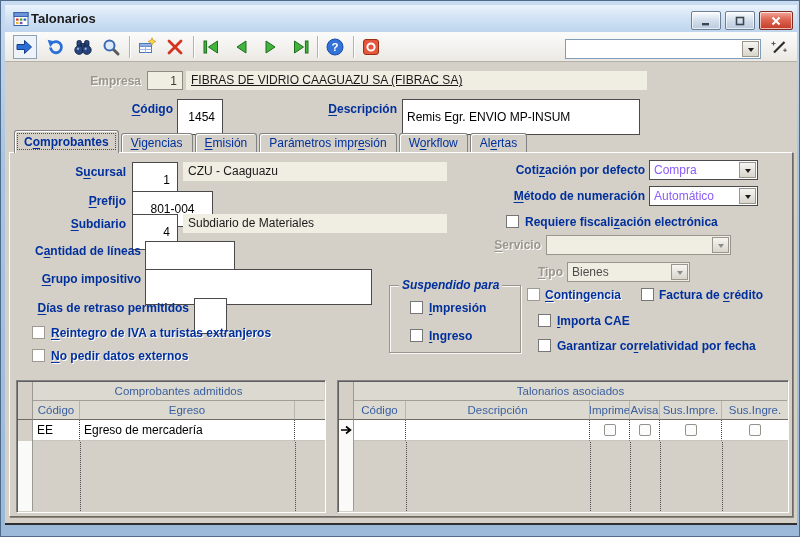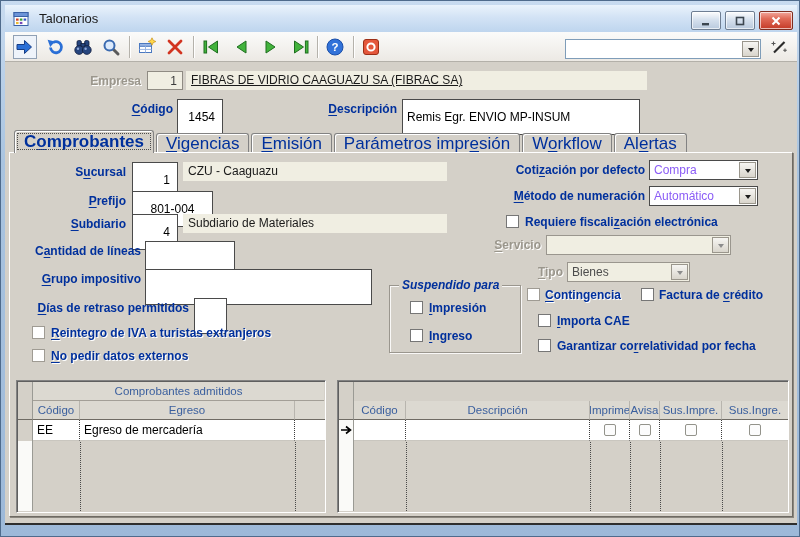--- a/index.html
+++ b/index.html
@@ -2,21 +2,21 @@
 <html><head>
 <meta charset="utf-8">
 <style>
   html,body{margin:0;padding:0;background:#6b8cab;}
   *{box-sizing:border-box;}
   .stage{position:relative;width:800px;height:537px;font-family:"Liberation Sans",sans-serif;
          background:linear-gradient(180deg,#c8dbf0,#a9c4e0 30%,#9db9d9);border:1px solid #4f6b8c;overflow:hidden;}
   
   .titlebar{position:absolute;left:4px;top:4px;width:792px;height:27px;
             background:linear-gradient(180deg,#eaf3fc,#d3e3f5 45%,#bed5ee);display:flex;align-items:center;}
-  .title-text{font-size:13px;color:#1b1b1b;margin-left:10px;white-space:nowrap;}
+  .title-text{font-size:13px;color:#1b1b1b;margin-left:2px;white-space:nowrap;font-weight:bold;}
   .wicon{margin-left:8px;width:16px;height:16px;}
   .wbtn{position:absolute;top:10px;height:19px;border:1px solid #6e7e93;border-radius:2px;
         background:linear-gradient(180deg,#fdfdfd,#d6e1ee 45%,#b9c9dd);box-shadow:inset 0 0 0 1px rgba(255,255,255,.65);
         display:flex;align-items:center;justify-content:center;}
   .wbtn.close{background:linear-gradient(180deg,#f2a79c,#e06a57 40%,#c43a27);border-color:#7e2d20;}
   
   .toolbar{position:absolute;left:4px;top:31px;width:792px;height:30px;
            background:linear-gradient(180deg,#fbfbfa,#ece9e4);border-bottom:1px solid #b3b0a9;}
   .tbtn{position:absolute;top:3px;width:24px;height:24px;display:flex;align-items:center;justify-content:center;}
   .tbtn.sel{border:1px solid #90a0b4;background:#eef3fa;}
@@ -40,21 +40,21 @@
         padding:2px 5px;white-space:nowrap;overflow:hidden;}
   .flat.box{border:1px solid #8f8b83;text-align:right;color:#3c3c3c;}
   .combo{position:absolute;height:20px;background:#fff;border:1px solid #4a4a4a;font:12px "Liberation Sans",sans-serif;
          padding:2px 4px;color:#8b5cf6;}
   .combo.dis{background:#F0EEE2;border-color:#9a968e;color:#4d4d4d;}
   .cb{position:absolute;width:13px;height:13px;background:#fff;border:1px solid #767676;}
   .cb.dis{border-color:#9f9b93;}
   .cblbl{position:absolute;font-weight:bold;font-size:12px;color:#00309C;white-space:nowrap;text-align:left;}
   
   .tabs{position:absolute;left:13px;top:129px;height:23px;display:flex;align-items:flex-end;}
-  .tab{position:relative;height:20px;line-height:19px;padding:0 9px;background:#D4D0C8;color:#00309C;font-size:17px;
+  .tab{position:relative;height:20px;line-height:19px;padding:0 9px;background:#D4D0C8;color:#00309C;font-size:12px;
        border:1px solid #828282;border-bottom:none;border-top-left-radius:3px;border-top-right-radius:3px;
        box-shadow:inset 1px 1px 0 #fff;margin-right:2px;white-space:nowrap;}
   .tab.active{height:23px;line-height:22px;font-weight:bold;z-index:6;outline:1px dotted #4d4d4d;outline-offset:-4px;}
   .panel{position:absolute;left:8px;top:151px;width:784px;height:365px;background:#D4D0C8;
          border:1px solid;border-color:#ffffff #6e6a63 #6e6a63 #ffffff;box-shadow:1px 1px 0 #8a867e;}
   
   .group{position:absolute;left:388px;top:284px;width:132px;height:68px;border:1px solid #9a968e;
          box-shadow:inset 1px 1px 0 rgba(255,255,255,.85),1px 1px 0 rgba(255,255,255,.85);}
   .group-title{position:absolute;top:-8px;left:9px;background:#D4D0C8;padding:0 3px;font-size:12px;font-weight:bold;
                font-style:italic;color:#00309C;white-space:nowrap;}
@@ -323,20 +323,21 @@
     <div class="g-dot" style="left:278px;"></div>
     <div class="rowsel-ee"></div>
     <div class="g-dcell" style="left:16px;width:47px;">EE</div>
     <div class="g-dcell" style="left:63px;width:215px;">Egreso de mercadería</div>
     <div class="g-dcell" style="left:278px;width:30px;border-right:none;"></div>
   </div>
 
   <div class="grid" style="left:336px;width:452px;">
     <div class="g-sel"></div>
     <div class="g-selhdr"></div>
+    <div class="g-title" style="left:16px;right:1px;">Talonarios asociados</div>
     <div class="g-hcell" style="left:16px;width:52px;">Código</div>
     <div class="g-hcell" style="left:68px;width:184px;">Descripción</div>
     <div class="g-hcell" style="left:252px;width:40px;">Imprime</div>
     <div class="g-hcell" style="left:292px;width:30px;">Avisa</div>
     <div class="g-hcell" style="left:322px;width:62px;">Sus.Impre.</div>
     <div class="g-hcell" style="left:384px;width:66px;border-right:none;">Sus.Ingre.</div>
     <div class="g-dot" style="left:68px;"></div>
     <div class="g-dot" style="left:252px;"></div>
     <div class="g-dot" style="left:292px;"></div>
     <div class="g-dot" style="left:322px;"></div>

